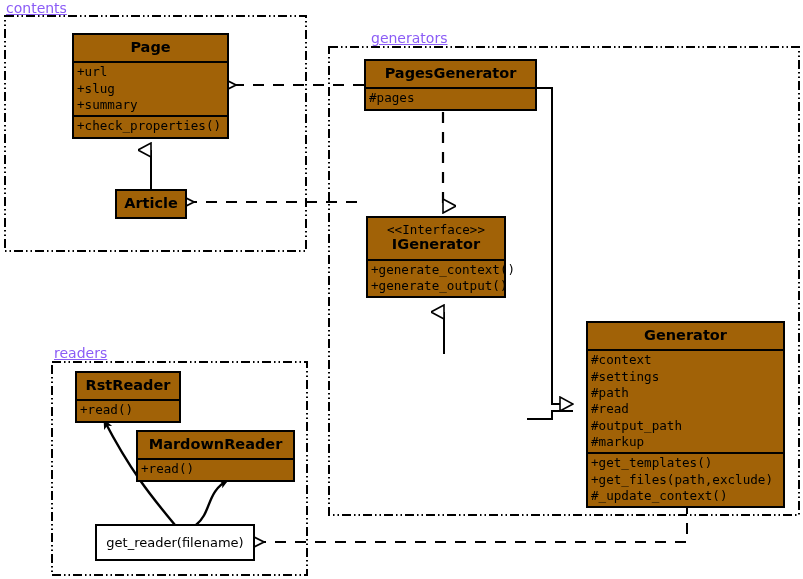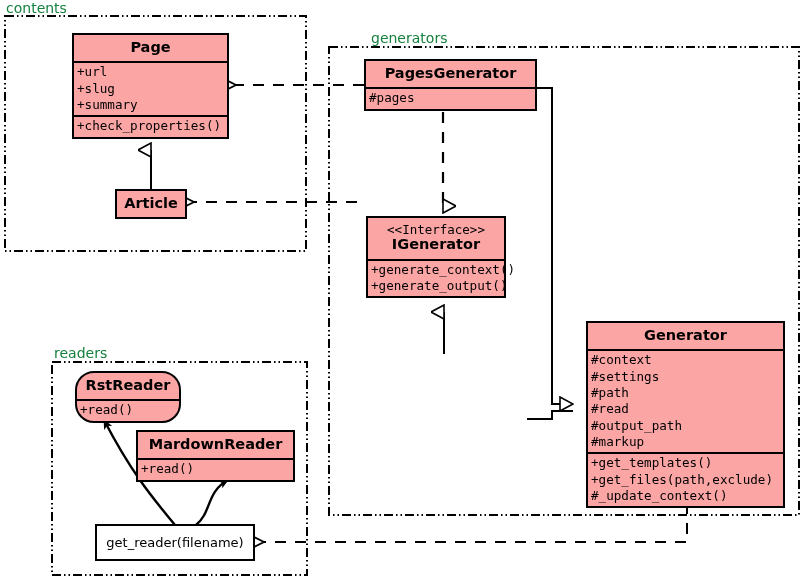--- a/index.html
+++ b/index.html
@@ -24,30 +24,31 @@
     top: 0;
     width: 803px;
     height: 579px;
     pointer-events: none;
   }
   
   .pkg-label {
     position: absolute;
     font-family: "DejaVu Sans", sans-serif;
     font-size: 14px;
-    color: #15803d;
+    color: #8b5cf6;
     white-space: nowrap;
     line-height: 1;
+    text-decoration: underline;
   }
   
   .cls {
     position: absolute;
     box-sizing: border-box;
     border: 2px solid #000000;
-    background: #fca5a5;
+    background: #a16207;
     color: #000000;
   }
   .cls .name {
     font-family: "DejaVu Sans", sans-serif;
     font-weight: bold;
     font-size: 14.5px;
     text-align: center;
     padding: 5px 6px 6px 6px;
     line-height: 1.05;
     white-space: nowrap;
@@ -186,21 +187,21 @@
       <div class="row">#output_path</div>
       <div class="row">#markup</div>
     </div>
     <div class="compartment">
       <div class="row">+get_templates()</div>
       <div class="row">+get_files(path,exclude)</div>
       <div class="row">#_update_context()</div>
     </div>
   </div>
 
-  <div class="cls" style="left:75px; top:371px; width:106px;border-radius:19px;">
+  <div class="cls" style="left:75px; top:371px; width:106px;">
     <div class="name">RstReader</div>
     <div class="compartment">
       <div class="row">+read()</div>
     </div>
   </div>
 
   <div class="cls" style="left:136px; top:430px; width:159px;">
     <div class="name">MardownReader</div>
     <div class="compartment">
       <div class="row">+read()</div>

